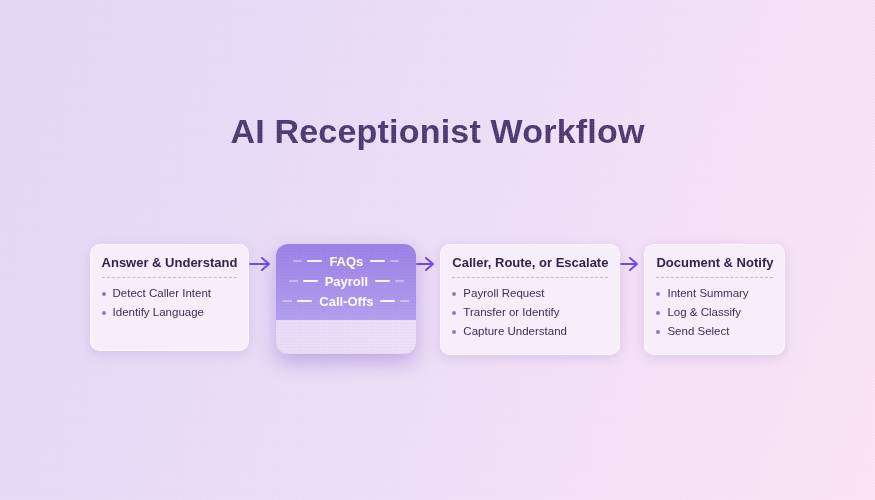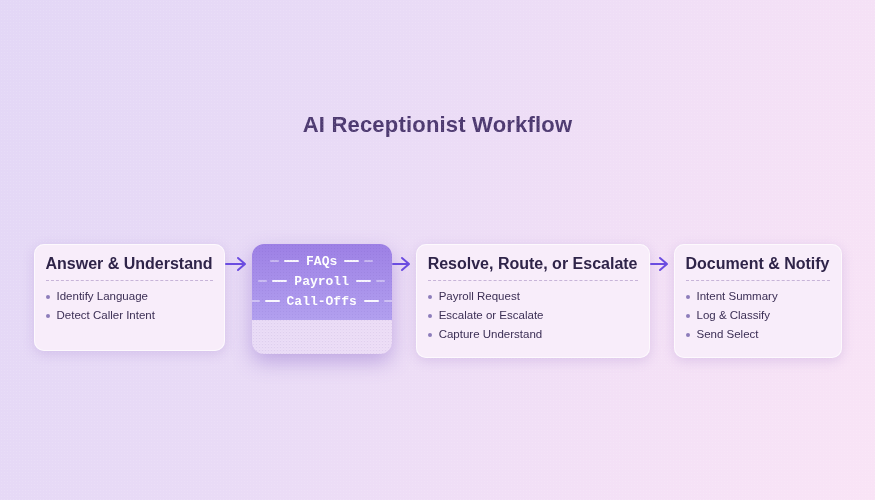--- a/index.html
+++ b/index.html
@@ -14,41 +14,41 @@
     background:linear-gradient(112deg,#e3d7f6 0%,#e9dbf6 38%,#f3e0f6 72%,#f9e4f6 100%);
   }
   .canvas::after {
     content:""; position:absolute; inset:0; pointer-events:none;
     background-image:radial-gradient(rgba(255,255,255,0.55) 0.5px, transparent 0.9px);
     background-size:3px 3px; opacity:0.22;
   }
   .title {
     position:absolute; top:112px; left:0; right:0;
     margin:0; text-align:center;
-    font-size:22px; font-weight:700; color:#4e3a71; letter-spacing:0.2px;
+    font-size:34px; font-weight:700; color:#4e3a71; letter-spacing:0.2px;
   }
   .flow {
     position:absolute; top:244px; left:0; right:0;
     display:flex; justify-content:center; align-items:flex-start;
   }
   .card {
     box-sizing:border-box;
     background:#f8edfa;
     border-radius:10px;
     box-shadow:0 3px 12px rgba(140,100,190,0.22), inset 0 0 0 1px rgba(255,255,255,0.65);
     padding:11px 12px 12px;
     min-height:107px;
     flex-shrink:0;
     z-index:1;
   }
   .card.light-1 { min-width:152px; }
   .card.light-3 { min-width:152px; }
   .card.light-4 { min-width:136px; }
   .card-title {
-    font-size:16px; font-weight:700; color:#2f2449; white-space:nowrap;
+    font-size:13px; font-weight:700; color:#2f2449; white-space:nowrap;
   }
   .divider {
     margin:7px 0 8px;
     border-top:1px dashed rgba(140,110,175,0.45);
     height:0;
   }
   .bullets { list-style:none; margin:0; padding:0; }
   .bullet {
     display:flex; gap:7px; align-items:flex-start;
     font-size:11.5px; font-weight:500; color:#3c2f55;
@@ -75,21 +75,20 @@
   }
   .accent-header {
     height:37px; display:flex; align-items:center; justify-content:center;
     background:linear-gradient(180deg,#9175e8 0%,#7e59da 100%);
     box-shadow:inset 0 1px 0 rgba(255,255,255,0.35);
     color:#ffffff; font-weight:700; font-size:13.5px; white-space:nowrap;
   }
   .accent-body {
     background:linear-gradient(180deg,#9d80e5 0%,#b2a0ef 100%);
     padding:7px 8px 9px;
-    font-family:Liberation Mono, monospace;
   }
   .accent-item {
     height:20px; display:flex; align-items:center; justify-content:center; gap:5px;
     color:#ffffff; font-weight:600; font-size:13px; white-space:nowrap;
   }
   .accent-label { padding:0 2px; }
   .dash { height:2px; border-radius:2px; flex-shrink:0; }
   .dash.solid { width:15px; background:rgba(255,255,255,0.92); }
   .dash.faint { width:9px; background:rgba(255,255,255,0.4); }
 </style>
@@ -101,25 +100,25 @@
   <h1 class="title">AI Receptionist Workflow</h1>
 
   <div class="flow">
 
     <div class="card light-1">
       <div class="card-title">Answer &amp; Understand</div>
       <div class="divider"></div>
       <ul class="bullets">
         <li class="bullet">
           <span class="dot"></span>
-          <span>Identify Language</span>
+          <span>Detect Caller Intent</span>
         </li>
         <li class="bullet">
           <span class="dot"></span>
-          <span>Detect Caller Intent</span>
+          <span>Identify Language</span>
         </li>
       </ul>
     </div>
 
     <svg class="connector" width="27" height="16" viewBox="0 0 27 16">
       <path d="M1 8 H19 M13 2 L20 8 L13 14" stroke="#6b4ce0" stroke-width="2" fill="none" stroke-linecap="round" stroke-linejoin="round"></path>
     </svg>
 
     <div class="card accent">
       <div class="accent-body">
@@ -145,30 +144,30 @@
           <span class="dash faint"></span>
         </div>
       </div>
     </div>
 
     <svg class="connector" width="24" height="16" viewBox="0 0 24 16">
       <path d="M1 8 H16 M10 2 L17 8 L10 14" stroke="#6b4ce0" stroke-width="2" fill="none" stroke-linecap="round" stroke-linejoin="round"></path>
     </svg>
 
     <div class="card light-3">
-      <div class="card-title">Resolve, Route, or Escalate</div>
+      <div class="card-title">Caller, Route, or Escalate</div>
       <div class="divider"></div>
       <ul class="bullets">
         <li class="bullet">
           <span class="dot"></span>
           <span>Payroll Request</span>
         </li>
         <li class="bullet">
           <span class="dot"></span>
-          <span>Escalate or Escalate</span>
+          <span>Transfer or Identify</span>
         </li>
         <li class="bullet">
           <span class="dot"></span>
           <span>Capture Understand</span>
         </li>
       </ul>
     </div>
 
     <svg class="connector" width="24" height="16" viewBox="0 0 24 16">
       <path d="M1 8 H16 M10 2 L17 8 L10 14" stroke="#6b4ce0" stroke-width="2" fill="none" stroke-linecap="round" stroke-linejoin="round"></path>

